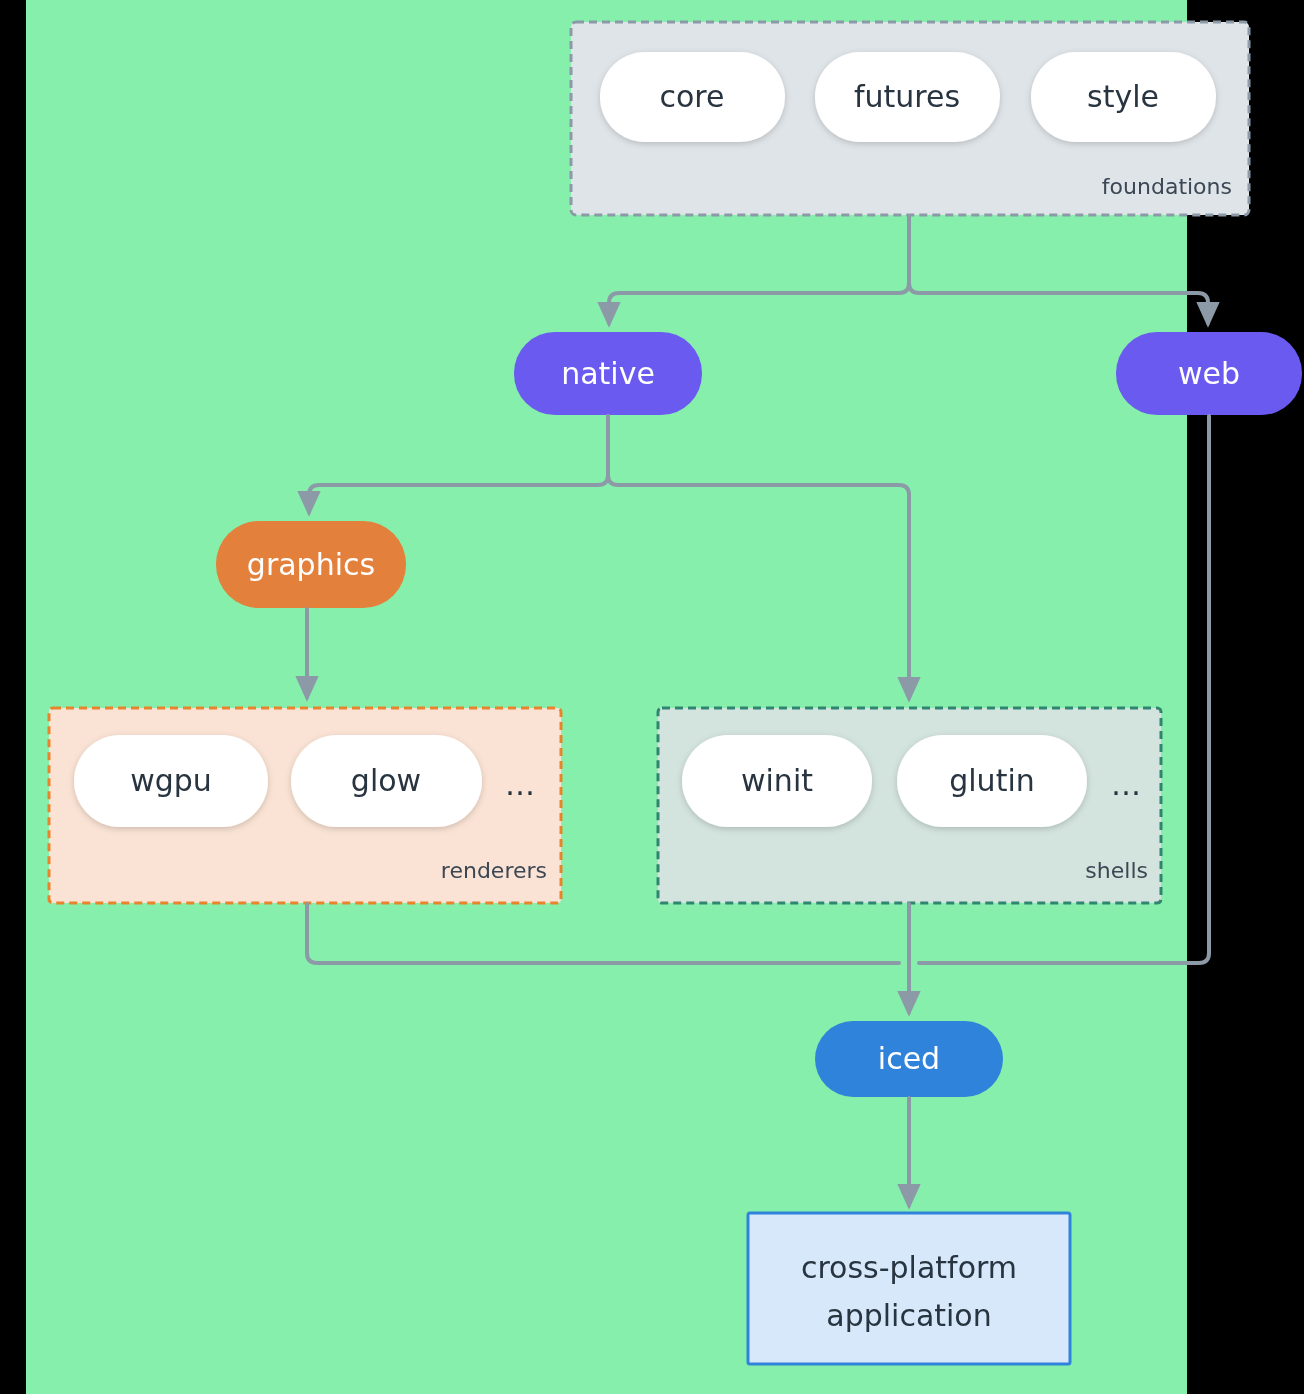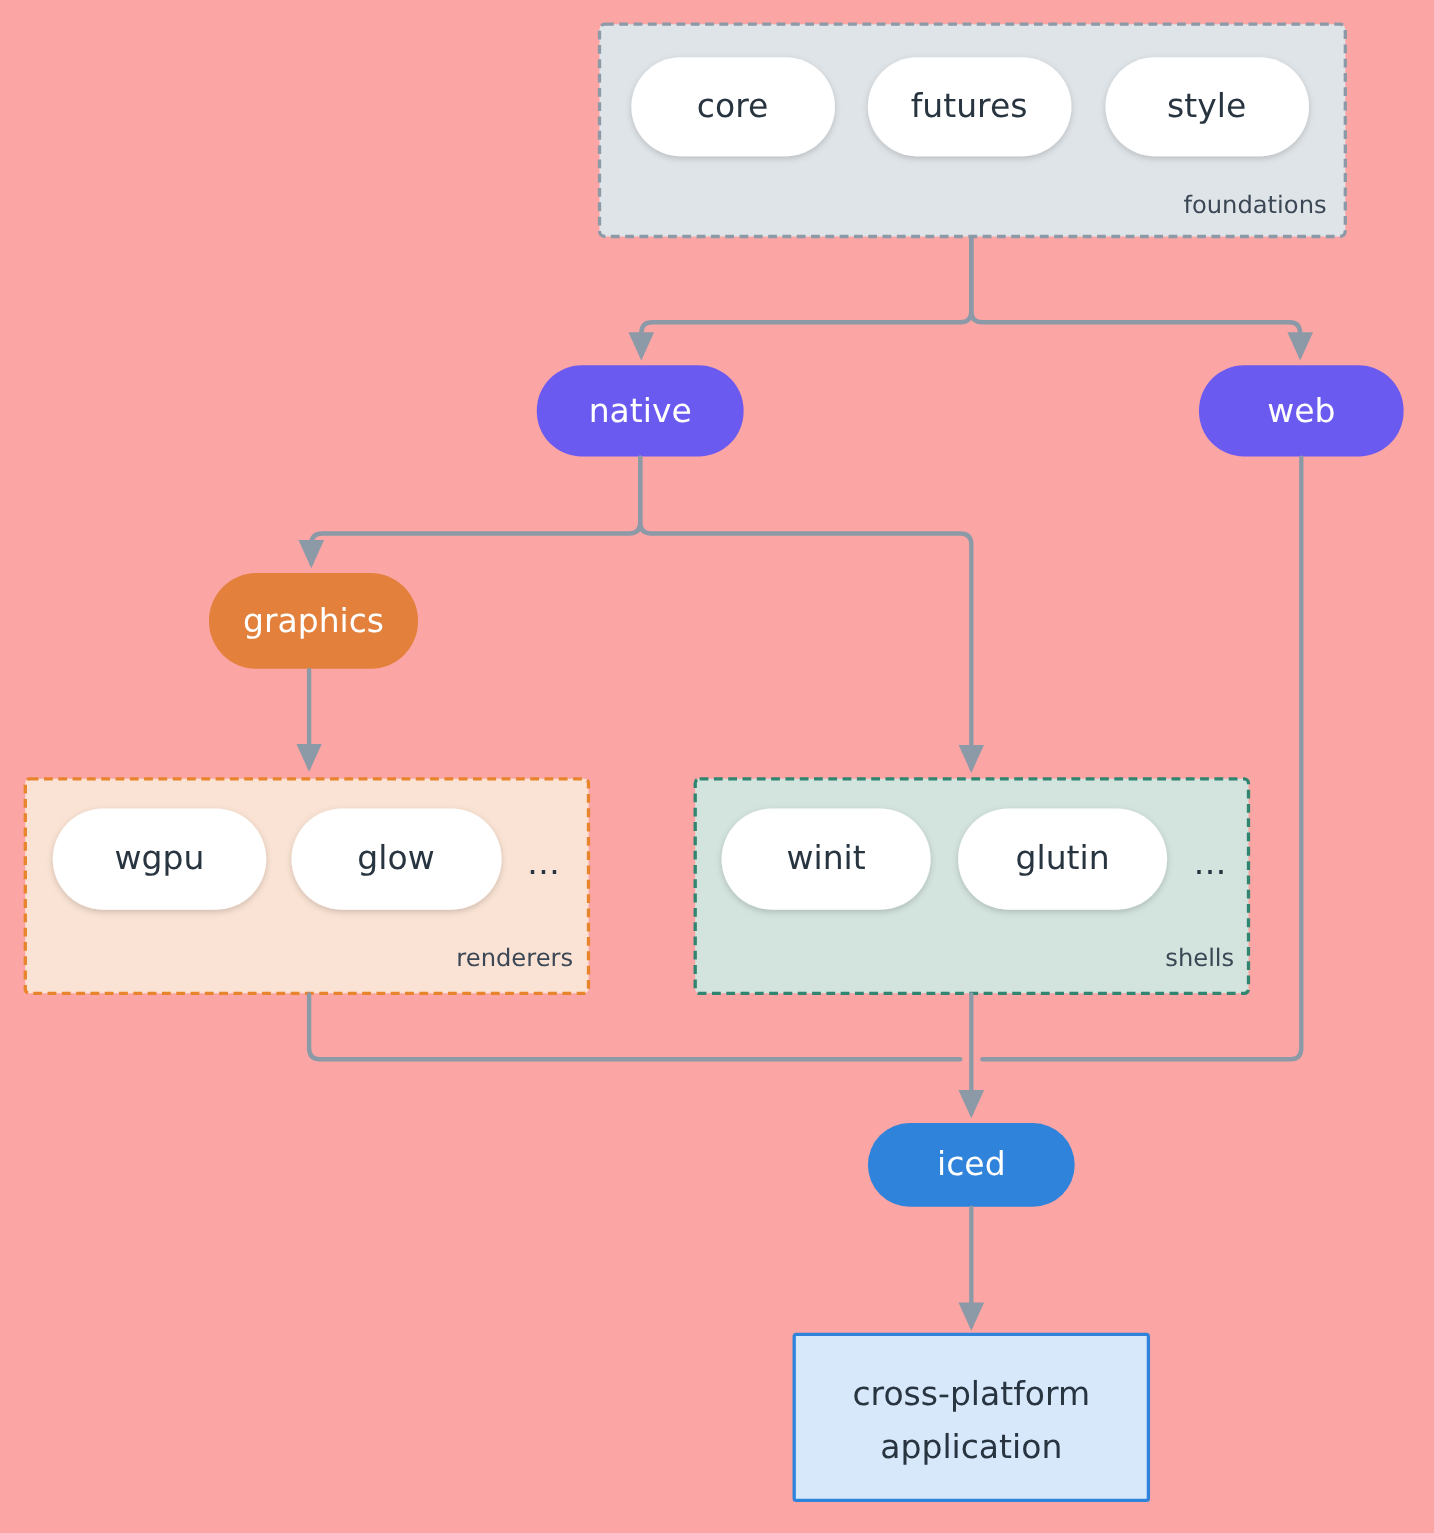--- a/index.html
+++ b/index.html
@@ -8,23 +8,24 @@
     background: #000000;
   }
   body {
     width: 1304px;
     height: 1394px;
     overflow: hidden;
     font-family: "DejaVu Sans", sans-serif;
   }
   #diagram-root {
     position: relative;
-    width: 1304px;
+    width: 1161px;
     height: 1394px;
-    background: #fca5a5;
+    background: #86efac;
+    margin-left: 26px;
   }
   svg#diagram-svg {
     display: block;
     width: 1304px;
     height: 1394px;
   }
   text {
     font-family: "DejaVu Sans", sans-serif;
     dominant-baseline: middle;
   }

